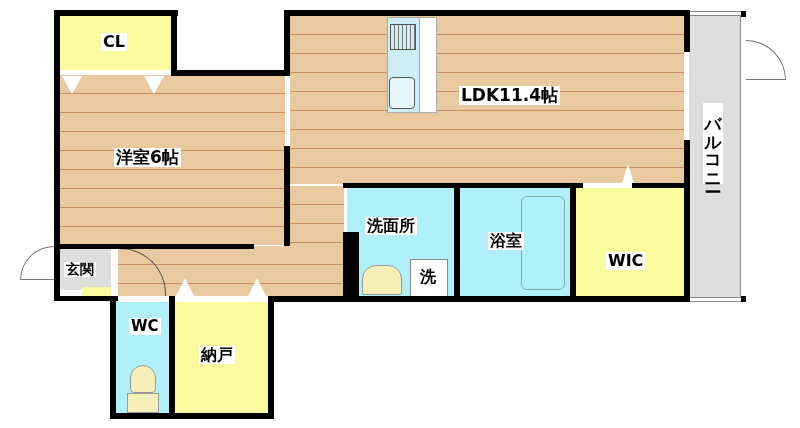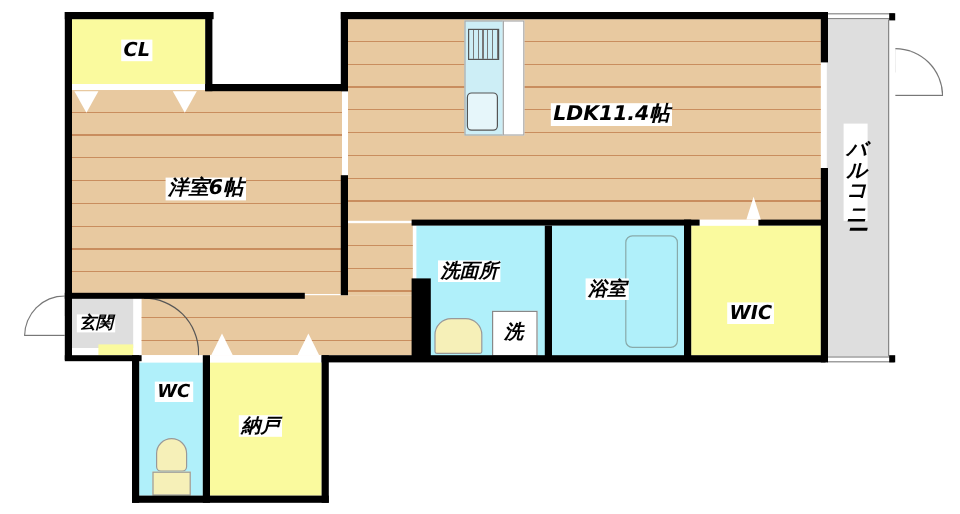--- a/index.html
+++ b/index.html
@@ -1,18 +1,18 @@
 <!DOCTYPE html>
 <html><head>
 <meta charset="utf-8">
 <style>
   html, body { margin:0; padding:0; background:#ffffff; }
   body { width:800px; height:428px; position:relative; overflow:hidden;
          font-family:"DejaVu Sans","Liberation Sans",sans-serif; }
-  .abs { position:absolute; box-sizing:border-box;font-style:italic; }
+  .abs { position:absolute; box-sizing:border-box; }
   .wood {
     background-color:#e8c9a0;
     background-image:
       repeating-linear-gradient(to bottom, transparent 0, transparent 18px, #c98d5e 18px, #c98d5e 19px);
   }
   .yellow { background:#fafa9e; }
   .cyan { background:#b0f0fa; }
   .gray { background:#dedede; }
   .wall { background:#000; }
   .label { position:absolute; background:#fff; color:#000; font-weight:bold;
@@ -93,21 +93,21 @@
   <div class="abs wall" style="left:169px;top:296px;width:6px;height:123px;"></div>
   <div class="abs wall" style="left:268px;top:296px;width:6px;height:123px;"></div>
 
   <div class="tri" style="left:62px;top:76px;border-left:10px solid transparent;border-right:10px solid transparent;border-top:18px solid #fff;"></div>
   <div class="tri" style="left:144px;top:76px;border-left:10px solid transparent;border-right:10px solid transparent;border-top:18px solid #fff;"></div>
   <div class="tri" style="left:176px;top:278px;border-left:9px solid transparent;border-right:9px solid transparent;border-bottom:18px solid #fff;"></div>
   <div class="tri" style="left:248px;top:278px;border-left:9px solid transparent;border-right:9px solid transparent;border-bottom:18px solid #fff;"></div>
   <div class="tri" style="left:622px;top:164px;border-left:6px solid transparent;border-right:6px solid transparent;border-bottom:19px solid #fff;"></div>
 
   <span class="label" style="left:101px;top:33px;font-size:16px;">CL</span>
-  <span class="label" style="left:114px;top:148px;font-size:17px;margin-left:24px;">洋室6帖</span>
+  <span class="label" style="left:114px;top:148px;font-size:17px;">洋室6帖</span>
   <span class="label" style="left:459px;top:86px;font-size:17px;text-align:right;">LDK11.4帖</span>
   <span class="label" style="left:365px;top:217px;font-size:16px;">洗面所</span>
   <span class="label" style="left:418px;top:268px;font-size:16px;background:transparent;">洗</span>
   <span class="label" style="left:488px;top:232px;font-size:16px;">浴室</span>
   <span class="label" style="left:606px;top:232px;font-size:16px;margin-top:20px;">WIC</span>
   <span class="label" style="left:64px;top:262px;font-size:14px;">玄関</span>
   <span class="label" style="left:129px;top:318px;font-size:15px;">WC</span>
   <span class="label" style="left:199px;top:346px;font-size:16px;">納戸</span>
   <span class="label" style="left:703px;top:103px;font-size:17px;writing-mode:vertical-rl;padding:2px 0;line-height:1.2;">バルコニー</span>
 

